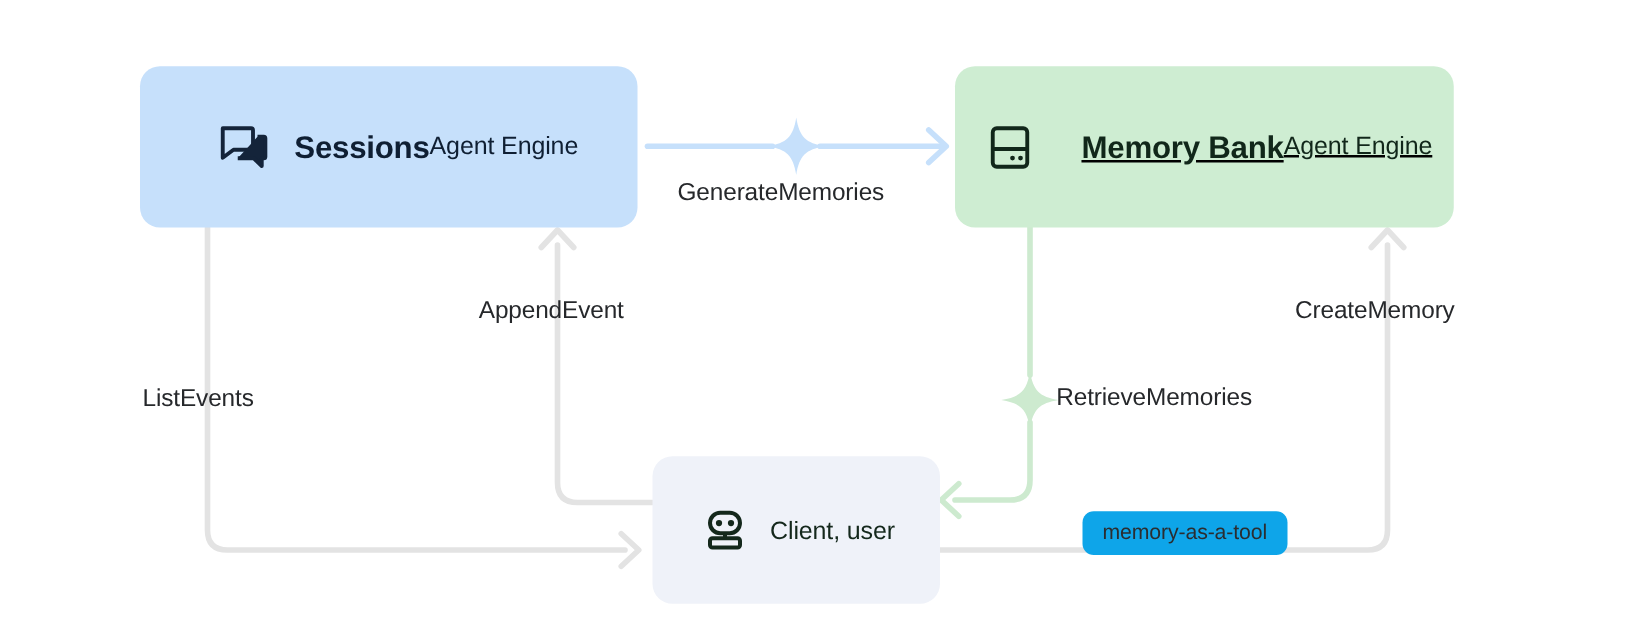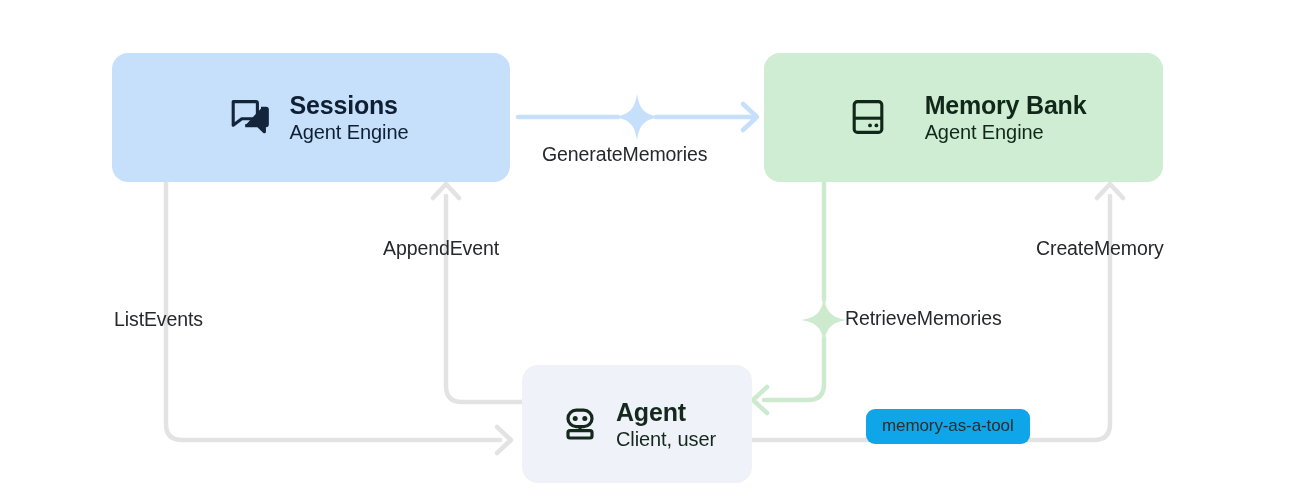--- a/index.html
+++ b/index.html
@@ -38,21 +38,21 @@
     display: flex;
     align-items: center;
     gap: 22px;
   }
   .node-icon {
     display: block;
     flex: 0 0 auto;
   }
   .node-text {
     display: flex;
-    flex-direction: column;
+    flex-direction: row;
     justify-content: center;
     line-height: 1.12;
   }
   .node-title {
     font-size: 25px;
     font-weight: bold;
     letter-spacing: -0.2px;
     white-space: nowrap;
   }
   .node-sub {
@@ -68,21 +68,21 @@
     background: #c6e0fb;
   }
   #node-sessions .node-title, #node-sessions .node-sub { color: #0f1f33; }
   #node-sessions .node-inner { gap: 20px; transform: translateX(8px); }
   
   #node-memorybank {
     left: 764px; top: 53px; width: 399px; height: 129px;
     background: #ceedd2;
   }
   #node-memorybank .node-title, #node-memorybank .node-sub { color: #11271a; }
-  #node-memorybank .node-inner { gap: 38px; transform: translateX(4px); }
+  #node-memorybank .node-inner { gap: 38px; transform: translateX(4px); text-decoration: underline; }
   
   #node-agent {
     left: 522px; top: 365px; width: 230px; height: 118px;
     background: #eff2f9;
   }
   #node-agent .node-title, #node-agent .node-sub { color: #14281c; }
   #node-agent .node-inner { gap: 18px; transform: translateX(2px); }
 
   .edge-label {
     position: absolute;
@@ -179,21 +179,20 @@
   <div class="node-box" id="node-agent">
     <div class="node-inner">
       <svg class="node-icon" width="36" height="40" viewBox="0 0 36 40">
         <rect x="6.0" y="6.2" width="24.0" height="16.4" rx="8.2" fill="none" stroke="#14281c" stroke-width="3.2"></rect>
         <circle cx="13.2" cy="14.4" r="2.5" fill="#14281c"></circle>
         <circle cx="22.8" cy="14.4" r="2.5" fill="#14281c"></circle>
         <line x1="18.0" y1="22.8" x2="18.0" y2="26.4" stroke="#14281c" stroke-width="3.2"></line>
         <rect x="6.0" y="26.6" width="24.0" height="7.4" rx="2.0" fill="none" stroke="#14281c" stroke-width="3.2"></rect>
       </svg>
       <div class="node-text">
-        <span class="node-title">Agent</span>
         <span class="node-sub">Client, user</span>
       </div>
     </div>
   </div>
 
   <span class="edge-label" id="label-appendevent">AppendEvent</span>
   <span class="edge-label" id="label-generatememories">GenerateMemories</span>
   <span class="edge-label" id="label-listevents">ListEvents</span>
   <span class="edge-label" id="label-retrievememories">RetrieveMemories</span>
   <span class="edge-label" id="label-creatememory">CreateMemory</span>

